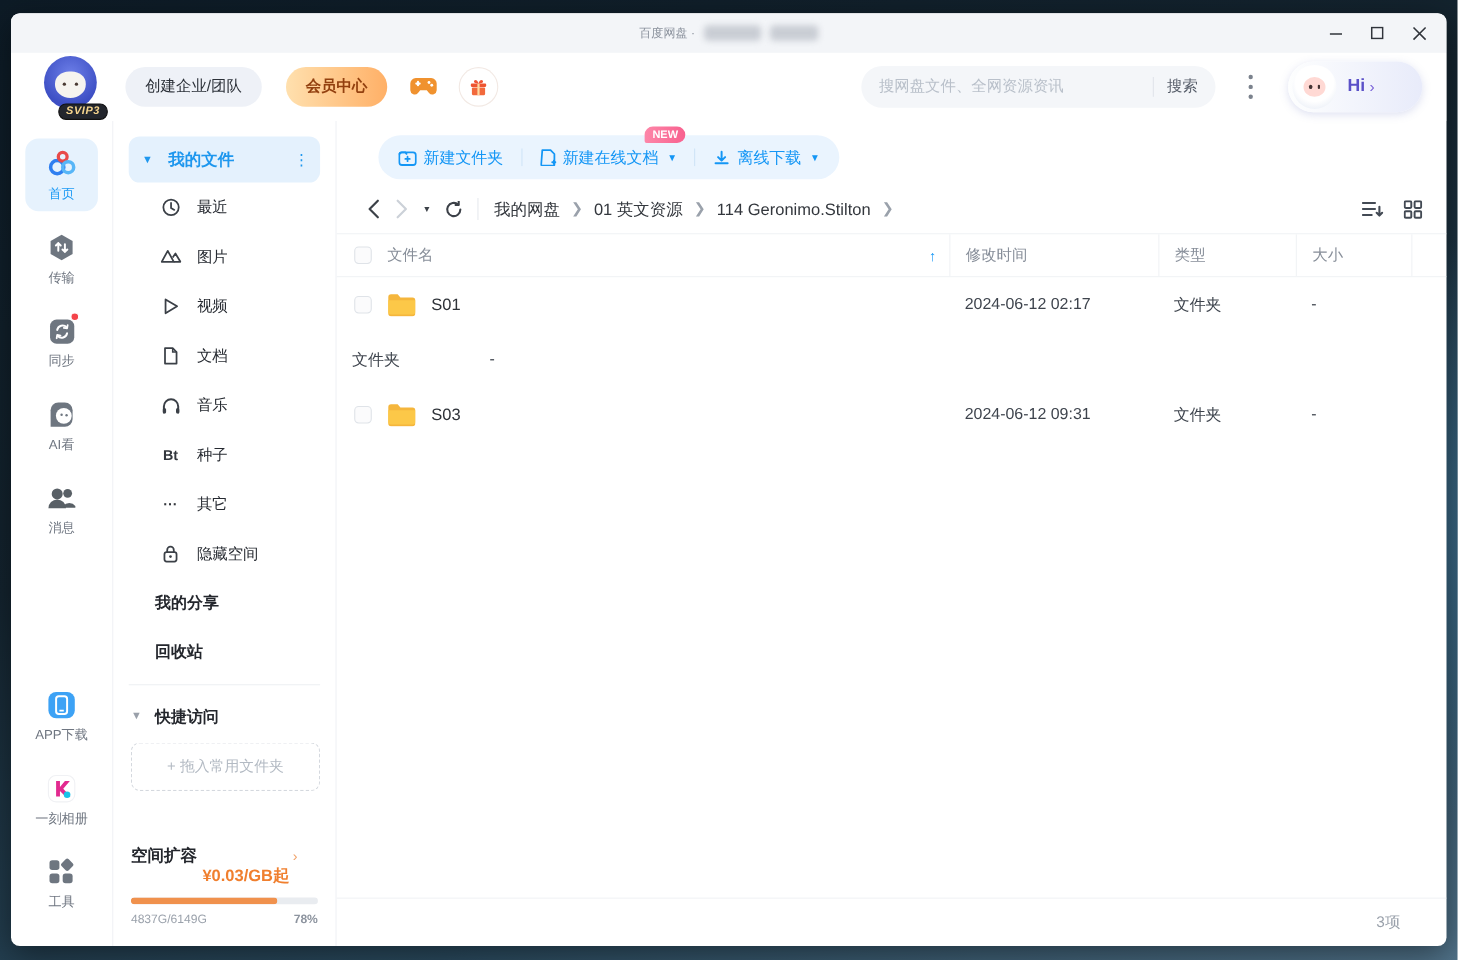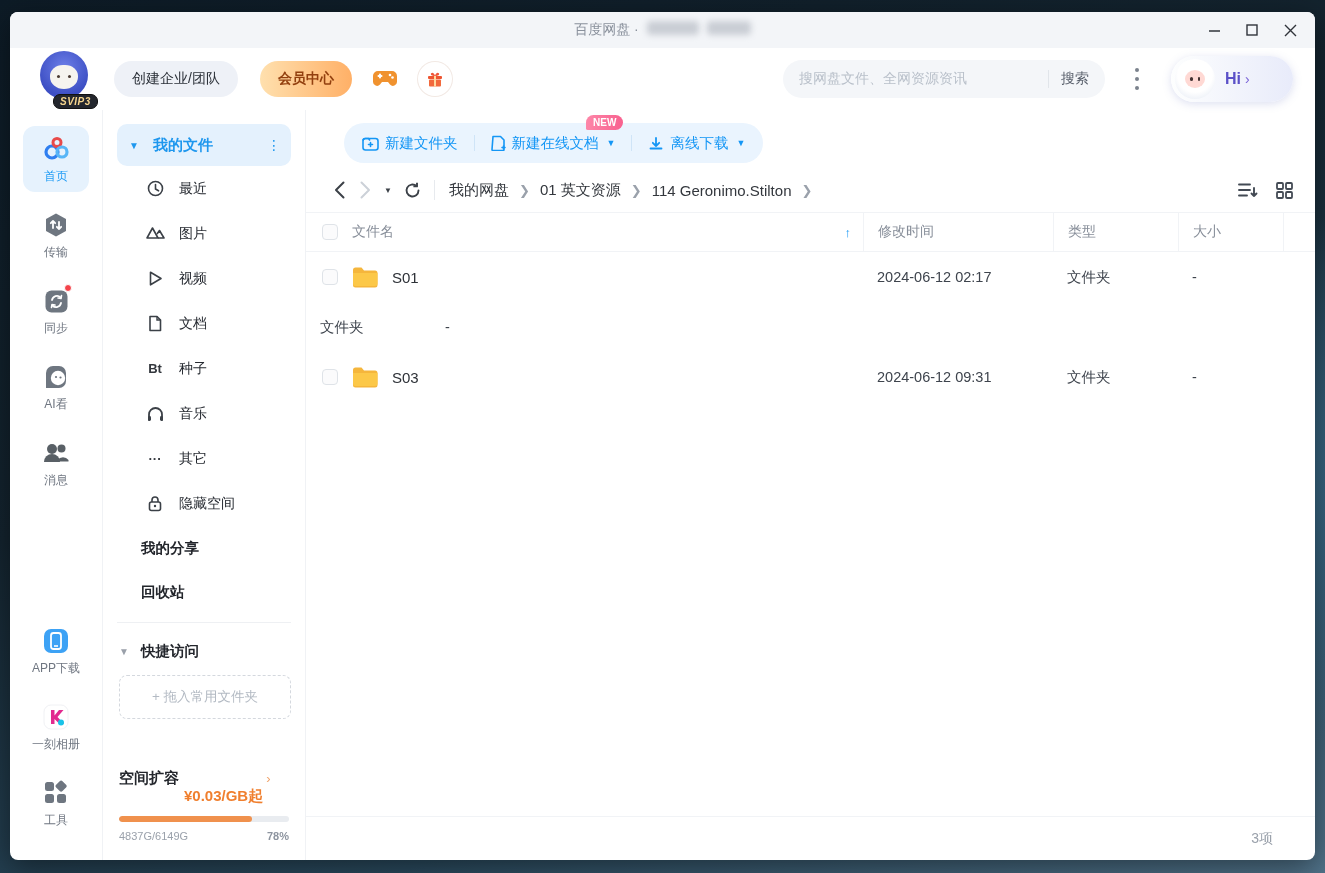--- a/index.html
+++ b/index.html
@@ -12,21 +12,21 @@
     position:relative;
   }
   .window {
     position:absolute; left:10px; top:12px; width:1305px; height:848px;
     background:#fff; border-radius:8px; overflow:hidden;
     box-shadow:0 8px 30px rgba(0,0,0,.45);
     display:flex; flex-direction:column;
   }
   
   .titlebar { height:36px; background:#f3f5f8; display:flex; align-items:center; justify-content:center; position:relative; flex:none; }
-  .titlebar .title { color:#8a919c; font-size:14px; display:flex; align-items:flex-start; gap:8px; }
+  .titlebar .title { color:#8a919c; font-size:11px; display:flex; align-items:flex-start; gap:8px; }
   .blur-blob { height:14px; border-radius:4px; background:#c9cdd4; filter:blur(3px); }
   .winctl { position:absolute; right:10px; top:0; height:36px; display:flex; align-items:center; gap:8px; }
   .winctl .btn { width:30px; height:30px; display:flex; align-items:center; justify-content:center; color:#30343b; cursor:pointer; }
   
   .appheader { height:62px; background:#fff; display:flex; align-items:center; padding:0 22px 0 30px; flex:none; }
   .avatar-wrap { position:relative; width:52px; height:56px; flex:none; }
   .avatar-circ { width:48px; height:48px; border-radius:50%; background:radial-gradient(circle at 50% 35%, #6d7fe8 0%, #3d4fc4 70%); position:relative; overflow:hidden; }
   .cow-face { position:absolute; left:10px; top:14px; width:28px; height:24px; background:#f6f4ef; border-radius:46% 46% 50% 50%; }
   .cow-eye { position:absolute; width:3px; height:3px; border-radius:50%; background:#4a3b33; top:10px; }
   .svip-badge { position:absolute; left:-2px; bottom:-2px; background:#23262d; border:1px solid #111; border-radius:7px; padding:1px 6px; color:#f5d48d; font-size:10px; font-weight:bold; font-style:italic; letter-spacing:.5px;margin-left:15px; }
@@ -330,33 +330,33 @@
         <span class="ni">
           <svg width="14" height="17" viewBox="0 0 14 17">
               <path d="M2 1.5 h7 l3.5 3.5 v10.5 h-10.5 z" fill="none" stroke="#3b4047" stroke-width="1.6" stroke-linejoin="round"></path>
               <path d="M9 1.5 V5 h3.5" fill="none" stroke="#3b4047" stroke-width="1.4"></path>
             </svg>
         </span>
         <span class="lbl">文档</span>
       </div>
       <div class="nav-item">
         <span class="ni">
-            <span class="txt">Bt</span>
-          </span>
-        <span class="lbl">种子</span>
-      </div>
-      <div class="nav-item">
-        <span class="ni">
           <svg width="17" height="16" viewBox="0 0 17 16">
               <path d="M2 14 V8.5 a6.5 6.5 0 0 1 13 0 V14" fill="none" stroke="#3b4047" stroke-width="1.8" stroke-linecap="round"></path>
               <rect x="1" y="10" width="3" height="5" rx="1.4" fill="#3b4047"></rect>
               <rect x="13" y="10" width="3" height="5" rx="1.4" fill="#3b4047"></rect>
             </svg>
         </span>
         <span class="lbl">音乐</span>
+      </div>
+      <div class="nav-item">
+        <span class="ni">
+            <span class="txt">Bt</span>
+          </span>
+        <span class="lbl">种子</span>
       </div>
       <div class="nav-item">
         <span class="ni">
             <span class="txt">···</span>
           </span>
         <span class="lbl">其它</span>
       </div>
       <div class="nav-item">
         <span class="ni">
           <svg width="14" height="17" viewBox="0 0 14 17">

